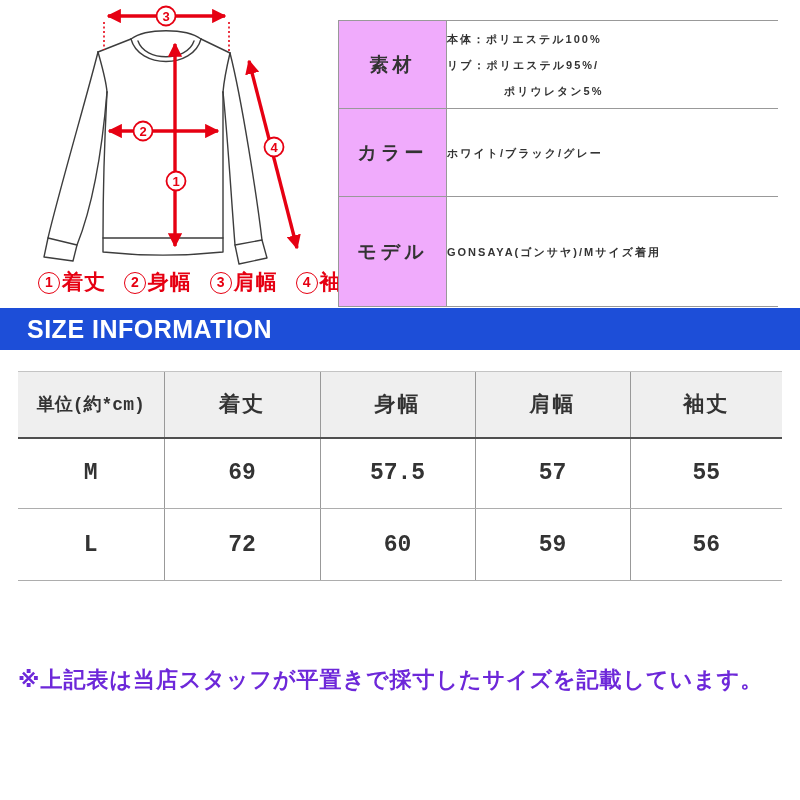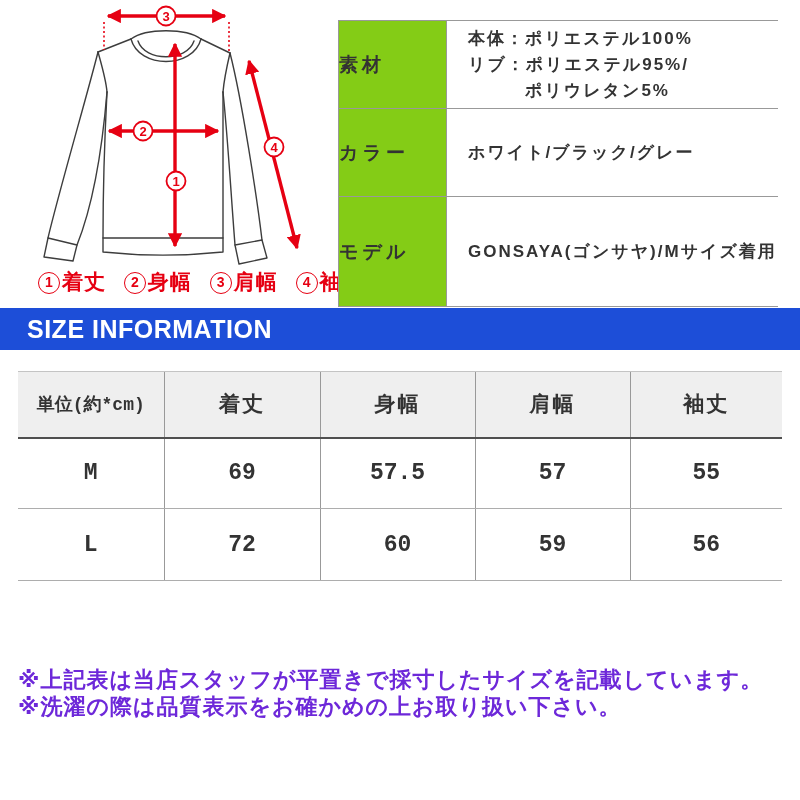--- a/index.html
+++ b/index.html
@@ -20,26 +20,26 @@
   .legend-num {
     display:inline-block; width:22px; height:22px; border:1.5px solid #e60012;
     border-radius:50%; font-size:14px; line-height:19px; text-align:center;
     vertical-align:2px; letter-spacing:0; margin-right:2px; background:#fff;
   }
 
   
   .spec { position:absolute; left:338px; top:20px; width:440px; border-collapse:collapse; table-layout:fixed; }
   .spec td { padding:0; vertical-align:middle; }
   .spec .label-cell {
-    width:108px; background:#84cc16; border:1px solid #999;
-    font-weight:bold; font-size:19px; letter-spacing:4px; color:#333;
+    width:108px; background:#f0abfc; border:1px solid #999;
+    text-align:center; font-weight:bold; font-size:19px; letter-spacing:4px; color:#333;
   }
   .spec .value-cell {
     border-top:1px solid #999; border-bottom:1px solid #999;
-    padding-left:21px; font-weight:bold; font-size:17px; letter-spacing:2px; color:#333;
+    font-weight:bold; font-size:11px; letter-spacing:2px; color:#333;
   }
   .spec .value-line { line-height:26px; }
   .spec .value-line.indent { padding-left:57px; }
 
   
   .banner {
     position:absolute; left:0; top:308px; width:800px; height:42px;
     background:#1d4ed8;
   }
   .banner-title {
@@ -189,16 +189,15 @@
         <td>72</td>
         <td>60</td>
         <td>59</td>
         <td>56</td>
       </tr>
     </tbody>
   </table>
 
   <div class="notes">
     <div class="note-line">※上記表は当店スタッフが平置きで採寸したサイズを記載しています。</div>
-    <div class="note-line">※洗濯の際は品質表示をお確かめの上お取り扱い下さい。</div>
   </div>
 
 </div>
 
 </body></html>

